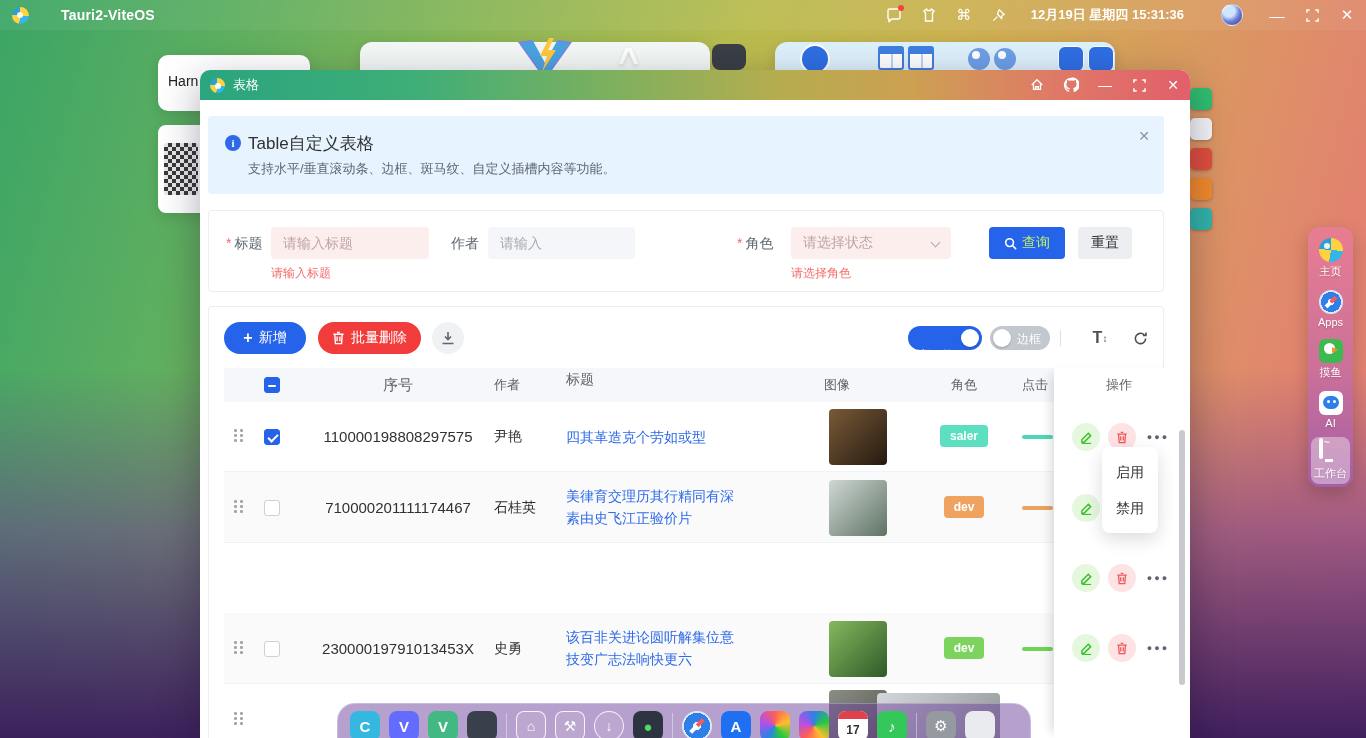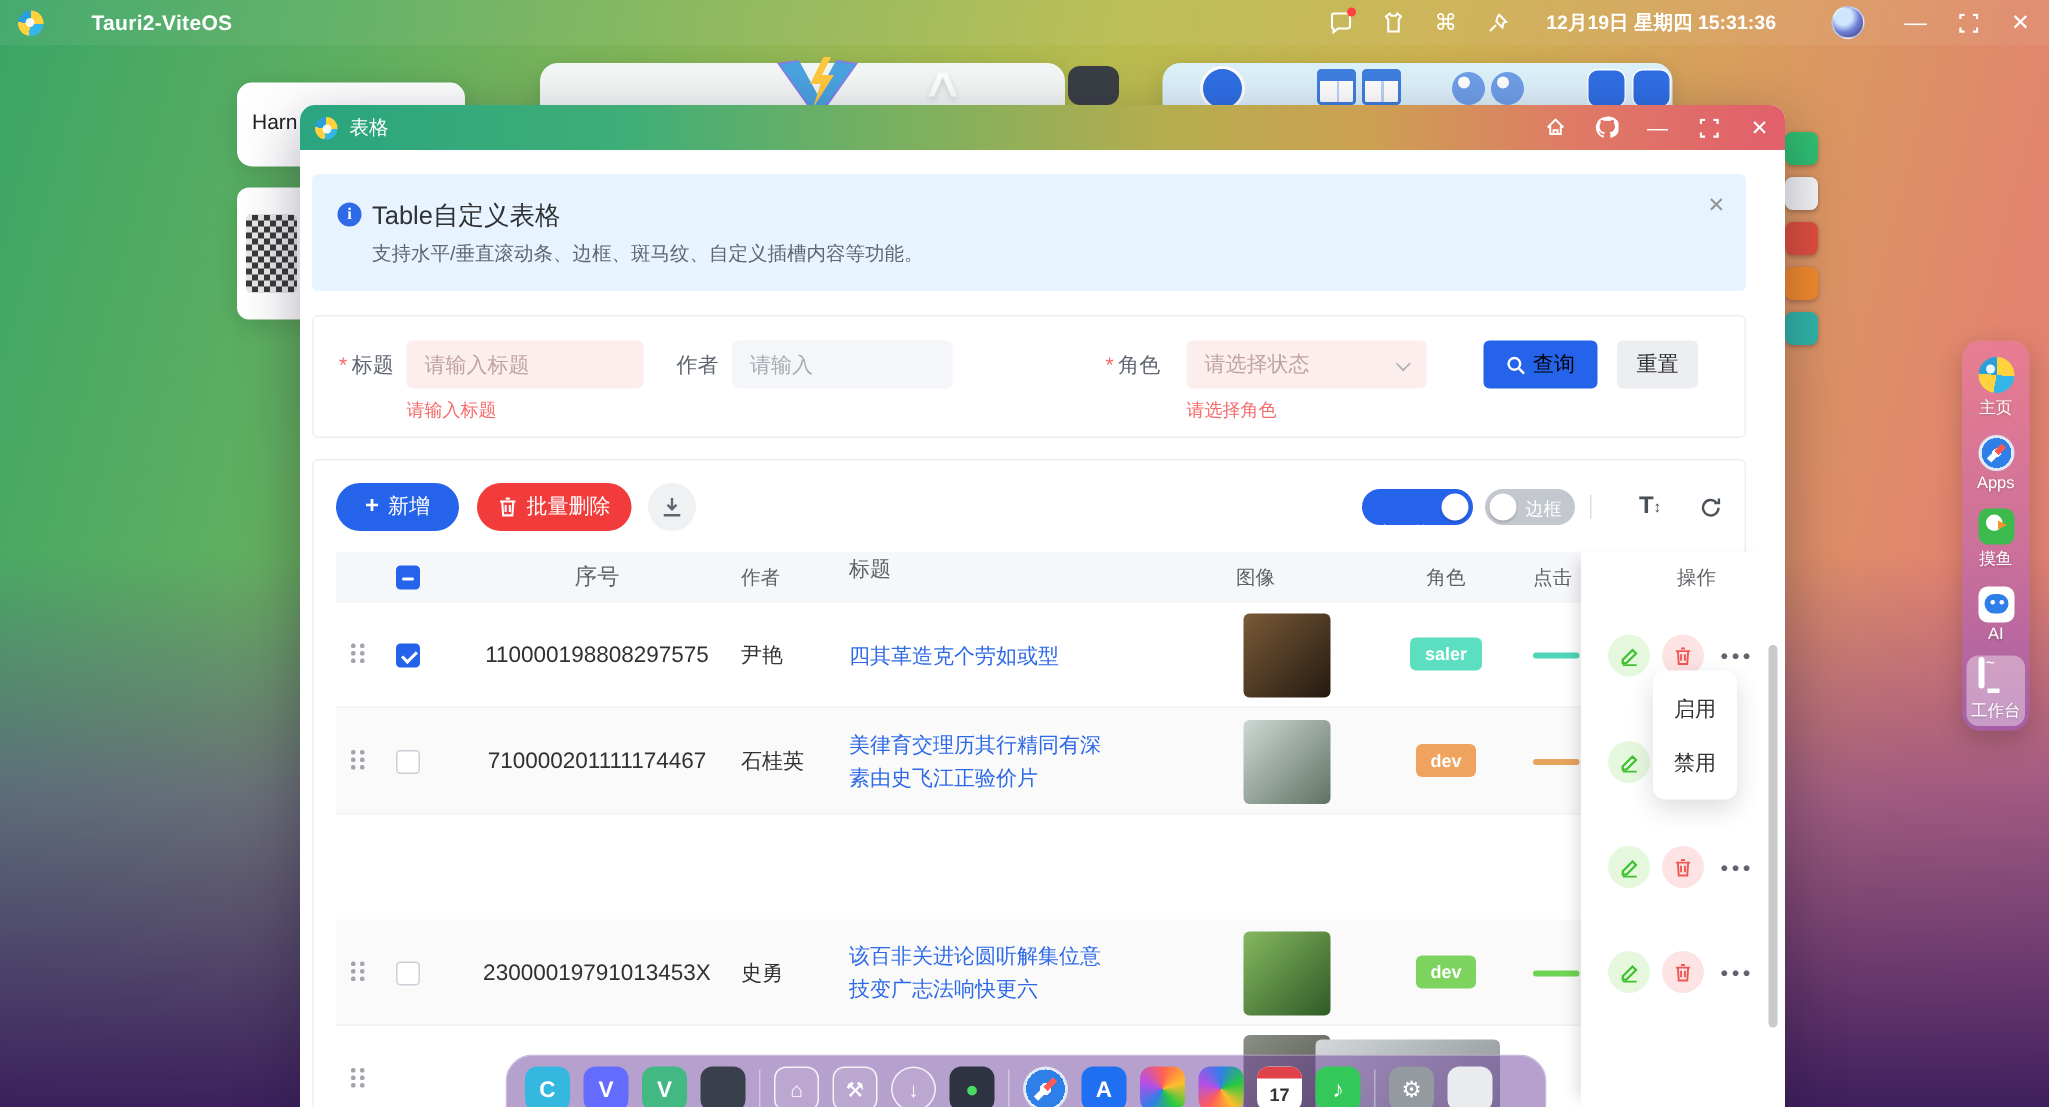--- a/index.html
+++ b/index.html
@@ -70,21 +70,21 @@
   .req::before { content:"*"; color:#f56c6c; margin-right:3px; }
   .f-input { position:absolute; top:16px; height:32px; border:none; border-radius:4px; font-size:14px; padding:0 12px; outline:none; font-family:inherit; }
   .inp-err { background:#fdeeee; color:#9a6a6a; }
   .inp-err::placeholder { color:#c0a4a4; }
   .inp-norm { background:#f4f6f9; }
   .inp-norm::placeholder { color:#a8abb2; }
   .f-error { position:absolute; top:54px; font-size:12px; color:#f56c6c; }
   .sel { position:absolute; top:16px; height:32px; background:#fdeeee; border-radius:4px; display:flex; align-items:center; padding:0 12px; font-size:14px; color:#c0a4a4; }
   .chev { position:absolute; right:12px; top:12px; width:7px; height:7px; border-right:1.6px solid #a8abb2; border-bottom:1.6px solid #a8abb2; transform:rotate(45deg); }
   .btn { position:absolute; top:16px; height:32px; border:none; border-radius:4px; font-size:14px; display:flex; align-items:center; justify-content:center; gap:5px; cursor:default; font-family:inherit; }
-  .btn-primary { background:#2563eb; color:#000000; }
+  .btn-primary { background:#2563eb; color:#bef264; }
   .btn-plain { background:#eceef1; color:#303133; }
 
   
   .table-card { top:236px; width:956px; height:432px; border-bottom:none; border-radius:4px 4px 0 0; }
   .pill { position:absolute; top:252px; height:32px; border:none; border-radius:16px; color:#fff; font-size:14px; display:flex; align-items:center; justify-content:center; gap:6px; font-family:inherit; }
   .circle-btn { position:absolute; top:252px; width:32px; height:32px; border-radius:50%; background:#f0f1f3; border:none; display:flex; align-items:center; justify-content:center; }
   .toggle { position:absolute; top:256px; height:24px; border-radius:12px; color:#fff; font-size:12px; }
   .knob { position:absolute; top:3px; width:18px; height:18px; border-radius:50%; background:#fff; box-shadow:0 1px 2px rgba(0,0,0,0.2); }
   .tdiv { position:absolute; left:860px; top:260px; width:1px; height:16px; background:#dcdfe6; }
   .icon-tool { position:absolute; top:252px; width:32px; height:32px; display:flex; align-items:center; justify-content:center; color:#495057; font-size:16px; font-weight:bold; }
@@ -105,21 +105,21 @@
   .serial { left:95px; width:158px; text-align:center; font-size:15px; }
   .auth { left:270px; width:70px; }
   .ttl { left:342px; width:180px; color:#2e6ae8; line-height:22px; font-size:14px; }
   .pic { position:absolute; left:605px; width:58px; height:56px; border-radius:4px; }
   .tagwrap { position:absolute; left:685px; width:110px; display:flex; justify-content:center; }
   .tag { padding:4px 10px; border-radius:4px; color:#fff; font-size:12px; font-weight:bold; }
   .spark { position:absolute; left:798px; width:31px; height:4px; border-radius:2px; }
 
   
   .ops-col { position:absolute; left:854px; top:298px; width:130px; height:370px; background:#fff; box-shadow:-9px 0 10px -6px rgba(0,0,0,0.14); z-index:5; }
-  .ops-head { position:absolute; left:12px; top:0; width:130px; height:34px; line-height:34px; text-align:center; font-size:13px; color:#606266; }
+  .ops-head { position:absolute; left:0; top:0; width:130px; height:34px; line-height:34px; text-align:center; font-size:13px; color:#606266; }
   .ops-row { position:absolute; left:18px; width:110px; height:28px; display:flex; align-items:center; gap:8px; }
   .icon-btn { width:28px; height:28px; border-radius:50%; display:flex; align-items:center; justify-content:center; border:none; }
   .ib-edit { background:#e5f8de; }
   .ib-del { background:#fde3e3; }
   .ib-more { background:transparent; color:#5f6470; font-size:9px; letter-spacing:2px; font-weight:bold; }
 
   
   .menu { position:absolute; left:902px; top:377px; width:56px; height:86px; background:#fff; border-radius:8px;
           box-shadow:0 6px 18px rgba(0,0,0,0.14); z-index:50; padding-top:7px; }
   .menu-item { height:36px; line-height:36px; text-align:center; font-size:14px; color:#303133; }

